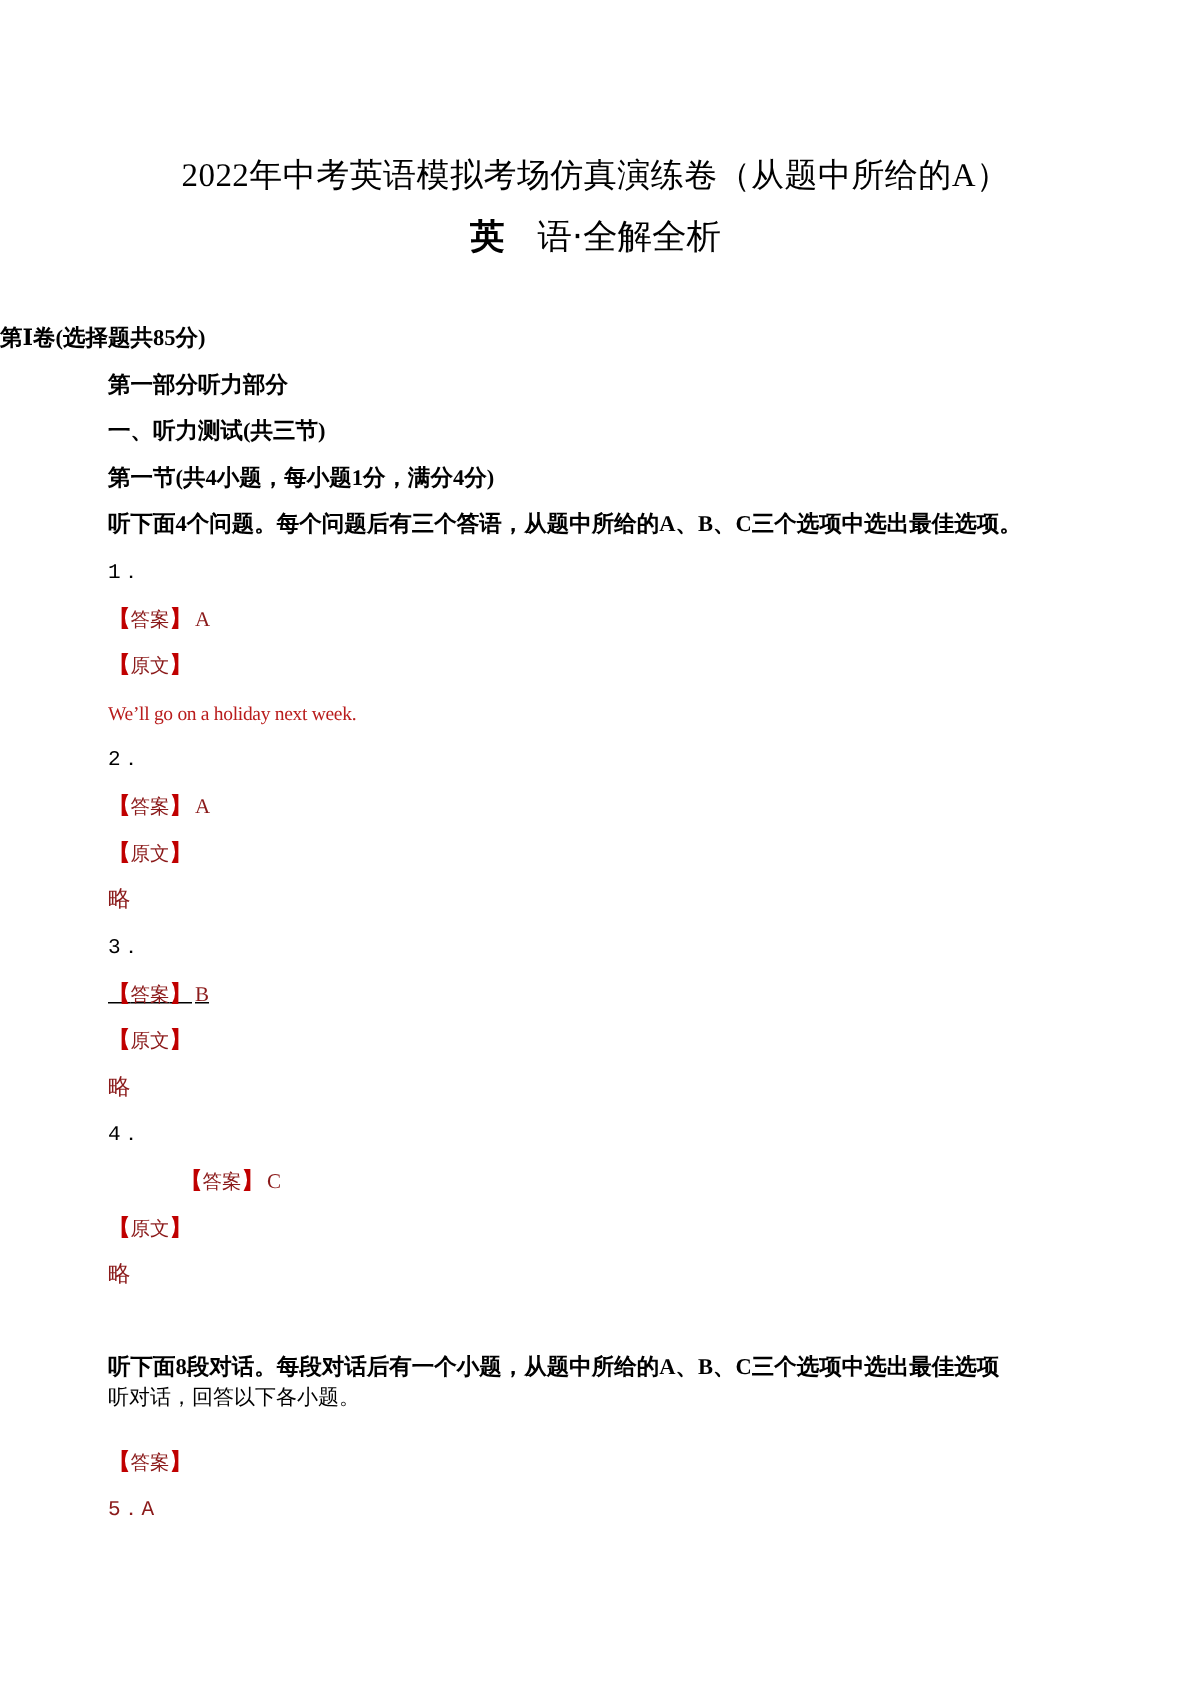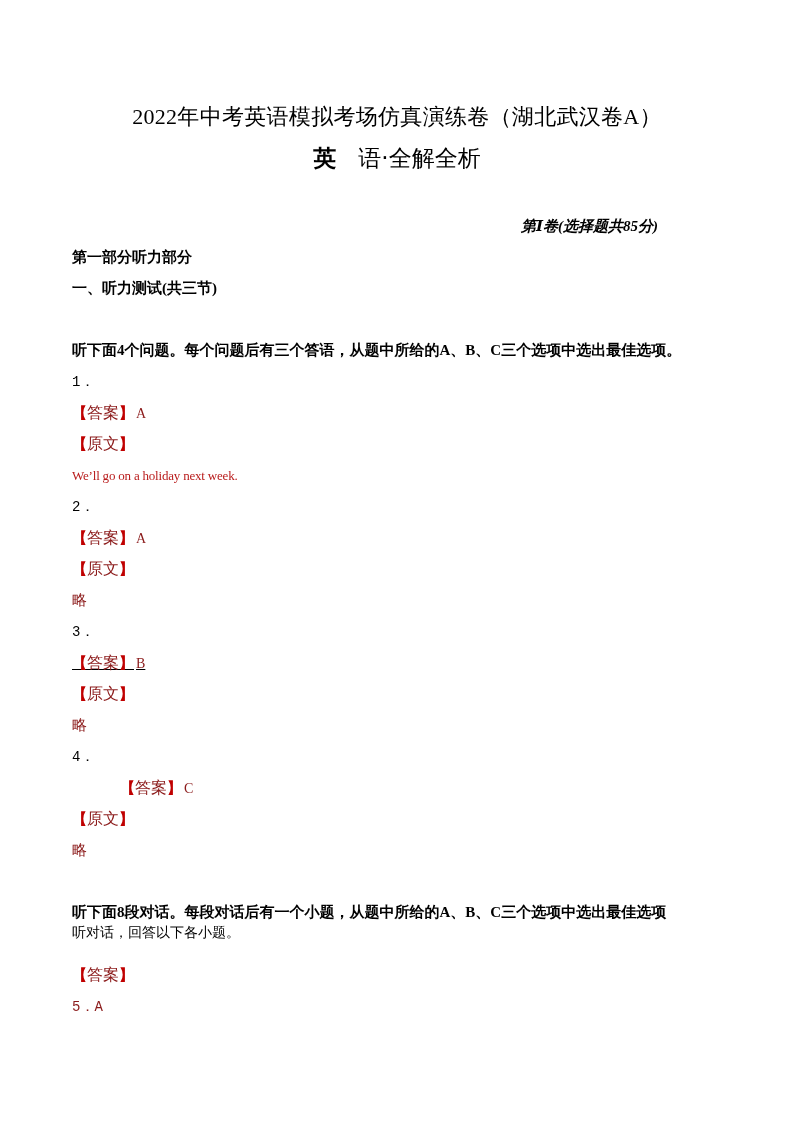--- a/index.html
+++ b/index.html
@@ -5,43 +5,44 @@
   html, body { margin: 0; padding: 0; background: #ffffff; }
   body { width: 794px; height: 1123px; position: relative; overflow: hidden;
          font-family: "Liberation Serif", "DejaVu Serif", serif; color: #000; }
   .page { position: absolute; left: 0; top: 0; width: 794px; height: 1123px; }
   .title { position: absolute; left: 0; width: 794px; top: 103px; text-align: center;
            font-size: 22px; letter-spacing: 0.3px; line-height: 28px; }
   .subtitle { position: absolute; left: 0; width: 794px; top: 145px; text-align: center;
               font-size: 23px; line-height: 26px; font-family: "DejaVu Sans", sans-serif; }
   .subtitle .b { font-weight: bold; margin-right: 22px; }
   .line { position: absolute; left: 72px; font-size: 15px; line-height: 20px; white-space: nowrap; }
-  .center { left: 0; width: 658px; text-align: right; font-style: italic; }
+  .center { left: 0; width: 658px; text-align: left; }
   .bold { font-weight: bold; }
   .sans { font-family: "DejaVu Sans", sans-serif; font-size: 14px; }
   .mono { font-family: "Liberation Mono", monospace; font-size: 14px; }
   .bracket { color: #c00000; font-weight: bold; }
-  .tag { color: #8b1a1a; font-family: "DejaVu Sans", sans-serif; font-size: 16px; text-align: center; }
+  .tag { color: #8b1a1a; font-family: "DejaVu Sans", sans-serif; font-size: 13px; text-align: center; }
   .ans { color: #8b1a1a; font-size: 14px; margin-left: 2px; }
   .dark-red { color: #8b1a1a; }
   .eng { color: #b91c1c; font-size: 13px; letter-spacing: -0.2px; }
 </style>
 </head>
 <body>
 
 <div class="page">
 
-  <div class="title">2022年中考英语模拟考场仿真演练卷（湖北武汉卷A）</div>
+  <div class="title">2022年中考英语模拟考场仿真演练卷（从题中所给的A）</div>
   <div class="subtitle">
     <span class="b">英</span><span>语·全解全析</span>
   </div>
 
   <div class="line center bold" style="top:216px;">第Ⅰ卷(选择题共85分)</div>
   <div class="line bold" style="top:247px;">第一部分听力部分</div>
   <div class="line bold" style="top:278px;">一、听力测试(共三节)</div>
+  <div class="line bold" style="top:309px;">第一节(共4小题，每小题1分，满分4分)</div>
   <div class="line bold" style="top:340px;">听下面4个问题。每个问题后有三个答语，从题中所给的A、B、C三个选项中选出最佳选项。</div>
 
   <div class="line mono" style="top:372px;">1．</div>
   <div class="line" style="top:403px;">
     <span class="bracket">【</span><span class="tag">答案</span><span class="bracket">】</span><span class="ans">A</span>
   </div>
   <div class="line" style="top:434px;">
     <span class="bracket">【</span><span class="tag">原文</span><span class="bracket">】</span>
   </div>
   <div class="line eng" style="top:466px;">We’ll go on a holiday  next week.</div>

